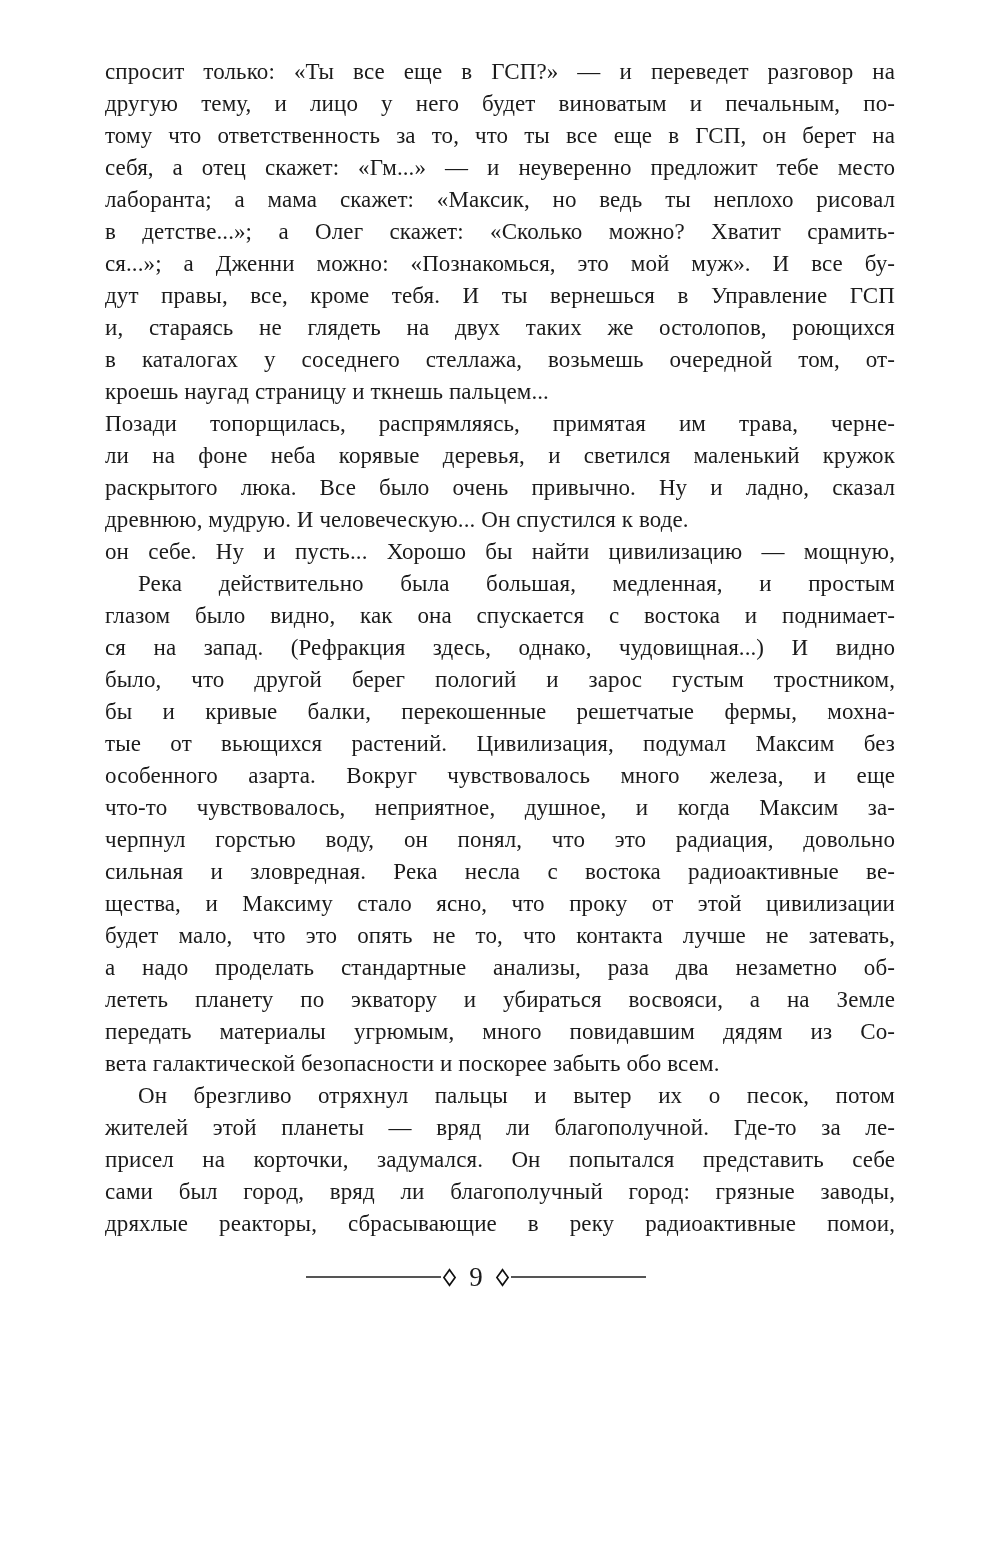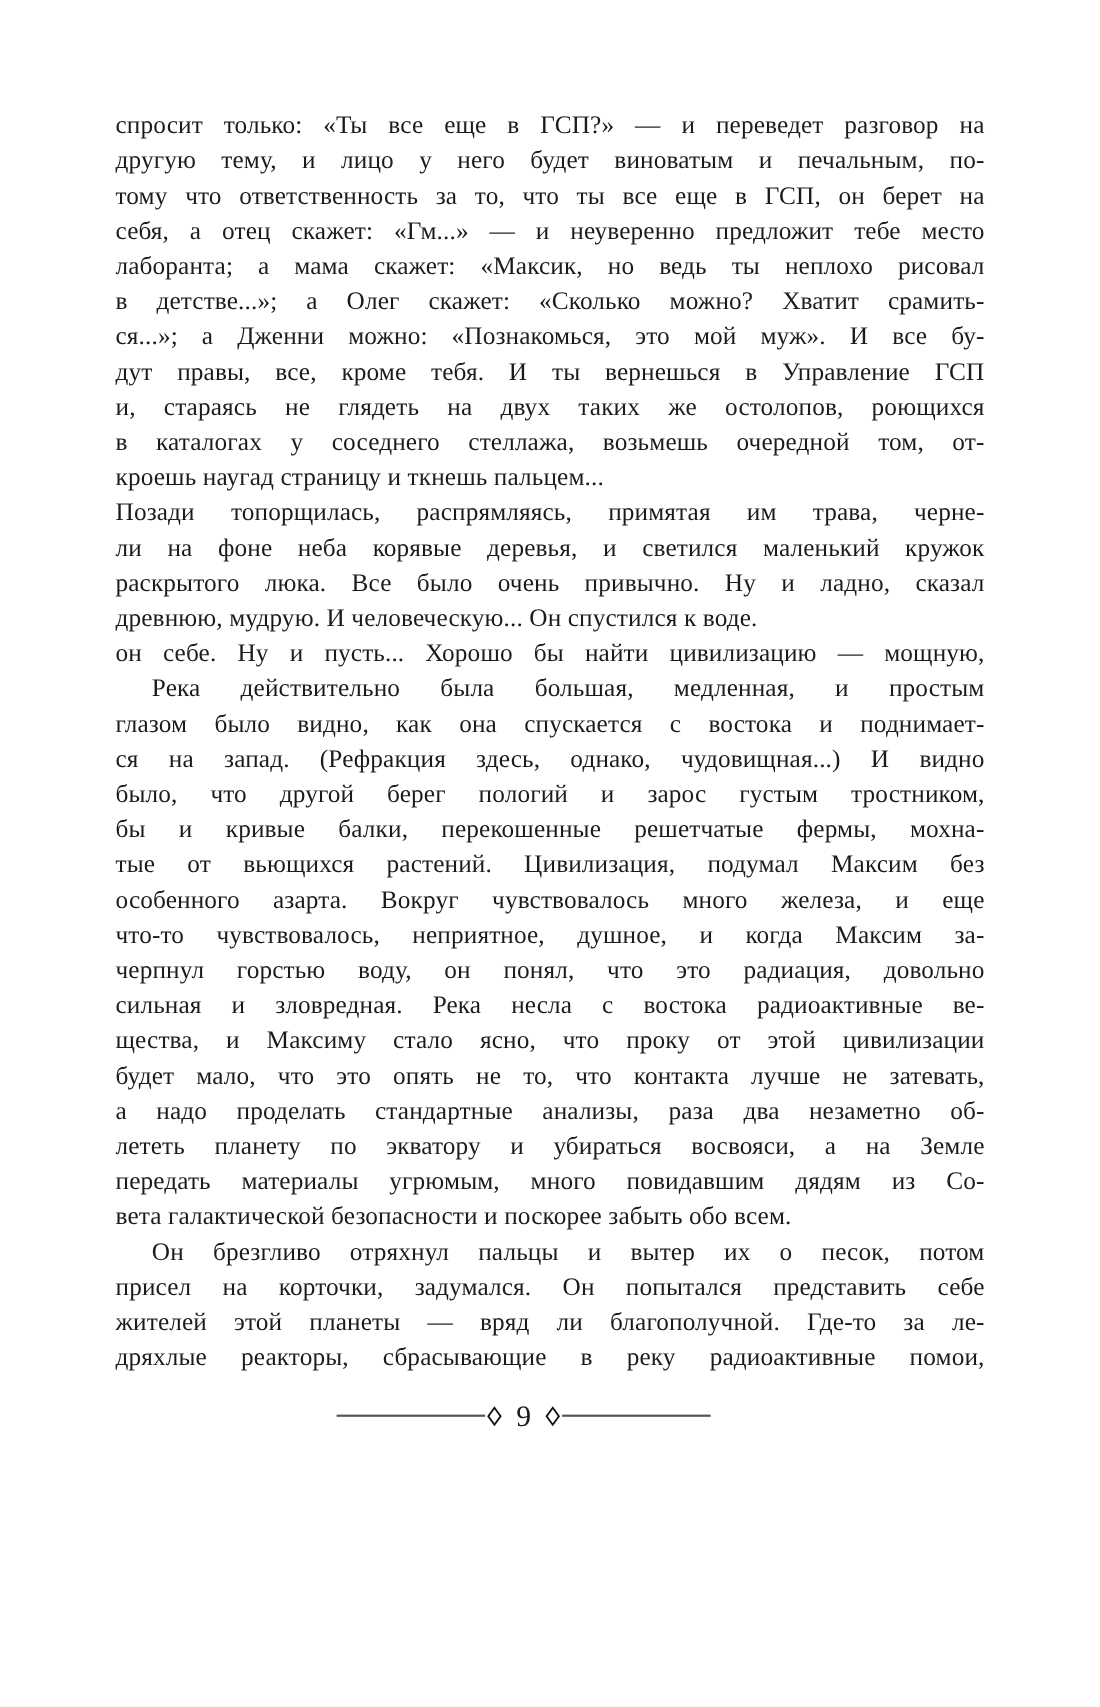--- a/index.html
+++ b/index.html
@@ -4,21 +4,21 @@
 <style>
   html, body { margin: 0; padding: 0; }
   body {
     width: 1000px; height: 1552px;
     background: #ffffff;
     overflow: hidden;
   }
   .page {
     box-sizing: border-box;
     width: 1000px; height: 1552px;
-    padding: 98px 105px 0 105px;
+    padding: 56px 105px 0 105px;
     background: var(--page-bg, #ffffff);
   }
   .text-block {
     font-family: "Liberation Serif", "DejaVu Serif", serif;
     font-size: 23px;
     line-height: 32px;
     color: var(--text-color, #1b1b1b);
     letter-spacing: 0.1px;
   }
   .line {
@@ -88,22 +88,23 @@
       <div class="line">что-то чувствовалось, неприятное, душное, и когда Максим за-</div>
       <div class="line">черпнул горстью воду, он понял, что это радиация, довольно</div>
       <div class="line">сильная и зловредная. Река несла с востока радиоактивные ве-</div>
       <div class="line">щества, и Максиму стало ясно, что проку от этой цивилизации</div>
       <div class="line">будет мало, что это опять не то, что контакта лучше не затевать,</div>
       <div class="line">а надо проделать стандартные анализы, раза два незаметно об-</div>
       <div class="line">лететь планету по экватору и убираться восвояси, а на Земле</div>
       <div class="line">передать материалы угрюмым, много повидавшим дядям из Со-</div>
       <div class="line para-end">вета галактической безопасности и поскорее забыть обо всем.</div>
       <div class="line indent">Он брезгливо отряхнул пальцы и вытер их о песок, потом</div>
+      <div class="line">жителей этой планеты — вряд ли благополучной. Где-то за ле-</div>
       <div class="line">присел на корточки, задумался. Он попытался представить себе</div>
-      <div class="line">жителей этой планеты — вряд ли благополучной. Где-то за ле-</div>
+      <div class="line">сами был город, вряд ли благополучный город: грязные заводы,</div>
       <div class="line">дряхлые реакторы, сбрасывающие в реку радиоактивные помои,</div>
     </div>
   <div class="footer">
     <span class="rule"></span>
     <span class="diamond"></span>
     <span class="page-num">9</span>
     <span class="diamond"></span>
     <span class="rule"></span>
   </div>
 </div>

